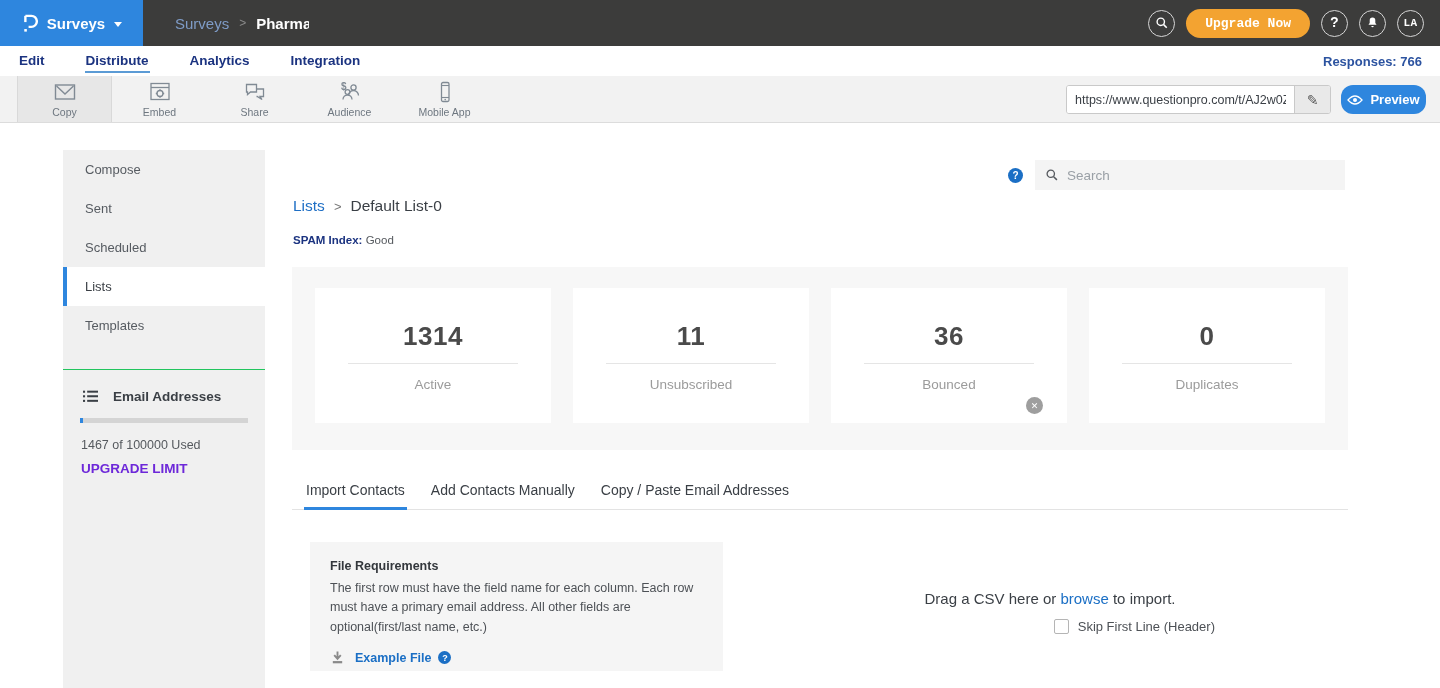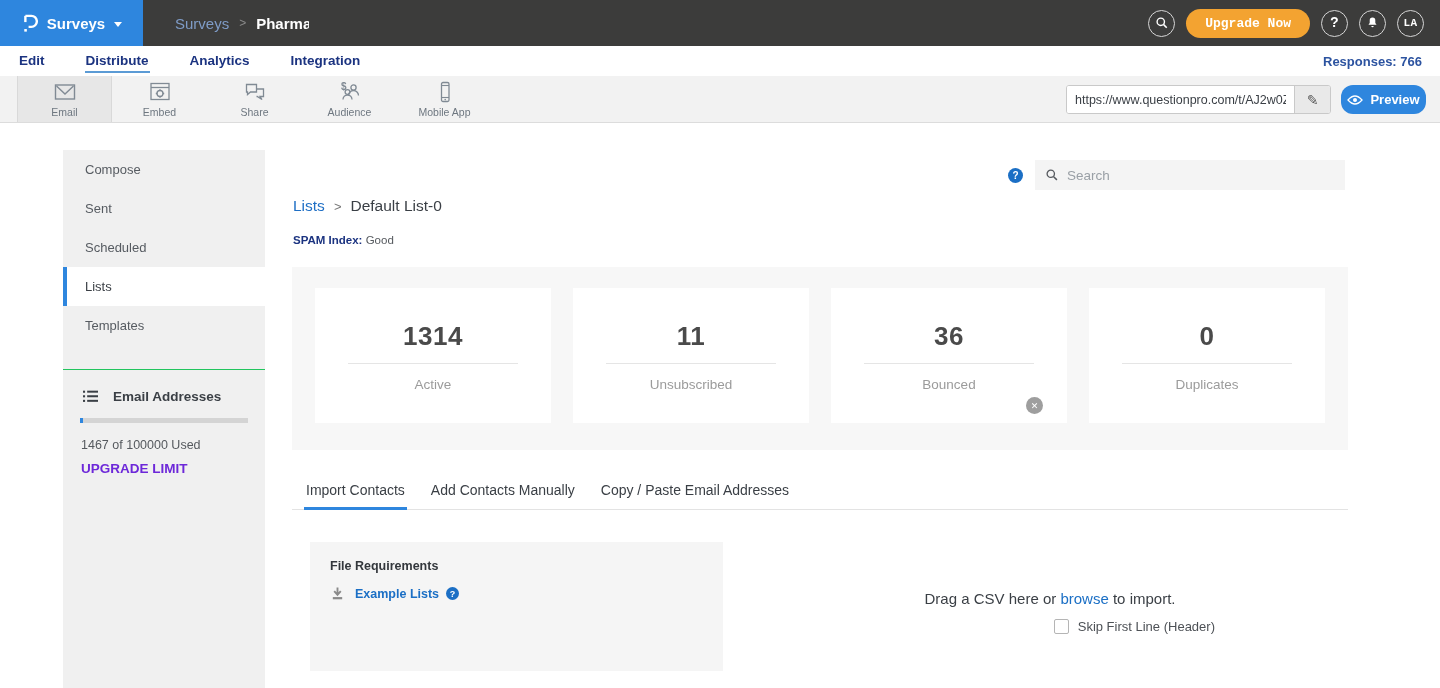--- a/index.html
+++ b/index.html
@@ -145,21 +145,21 @@
   </div>
 
   <div class="toolbar">
     <div class="tool-item active">
       <span>
         <svg width="24" height="22" viewBox="0 0 24 22">
           <rect x="2.5" y="4" width="19" height="14" fill="none" stroke="#808a94" stroke-width="1.4"></rect>
           <path d="M3.5 5 L12 13 L20.5 5" fill="none" stroke="#808a94" stroke-width="1.4"></path>
         </svg>
       </span>
-      <span class="tlabel">Email</span>
+      <span class="tlabel">Copy</span>
     </div>
     <div class="tool-item">
       <span>
         <svg width="24" height="22" viewBox="0 0 24 22">
           <rect x="3" y="2.5" width="18" height="16" fill="none" stroke="#808a94" stroke-width="1.3"></rect>
           <line x1="3" y1="6.5" x2="21" y2="6.5" stroke="#808a94" stroke-width="1.3"></line>
           <circle cx="12" cy="12.5" r="3" fill="none" stroke="#808a94" stroke-width="1.3"></circle>
           <path d="M12 8.2 v1.6 M12 15.2 v1.6 M7.8 12.5 h1.6 M14.6 12.5 h1.6" stroke="#808a94" stroke-width="1.3"></path>
         </svg>
       </span>
@@ -292,28 +292,29 @@
     </div>
 
     <div class="tabs-row">
       <span class="tab active">Import Contacts</span>
       <span class="tab">Add Contacts Manually</span>
       <span class="tab">Copy / Paste Email Addresses</span>
     </div>
 
     <div class="file-req">
       <div class="fr-title">File Requirements</div>
+      <div class="fr-body">The first row must have the field name for each column. Each row must have a primary email address. All other fields are optional(first/last name, etc.)</div>
       <div class="fr-link-row">
         <span>
           <svg width="15" height="15" viewBox="0 0 16 16">
             <path d="M8 1.5 v7 M4.5 5.5 L8 9.5 L11.5 5.5" fill="none" stroke="#8a8a8a" stroke-width="2"></path>
             <line x1="3" y1="13" x2="13" y2="13" stroke="#8a8a8a" stroke-width="2.4"></line>
           </svg>
         </span>
-        <a class="fr-link">Example Lists</a>
+        <a class="fr-link">Example File</a>
         <span class="help-dot fr-help">?</span>
       </div>
     </div>
 
     <div class="dropzone">
       <div class="dz-line"><span>Drag a CSV here or </span><span class="browse">browse</span><span> to import.</span></div>
       <div class="dz-check">
         <span class="checkbox"></span>
         <span class="clabel">Skip First Line (Header)</span>
       </div>

